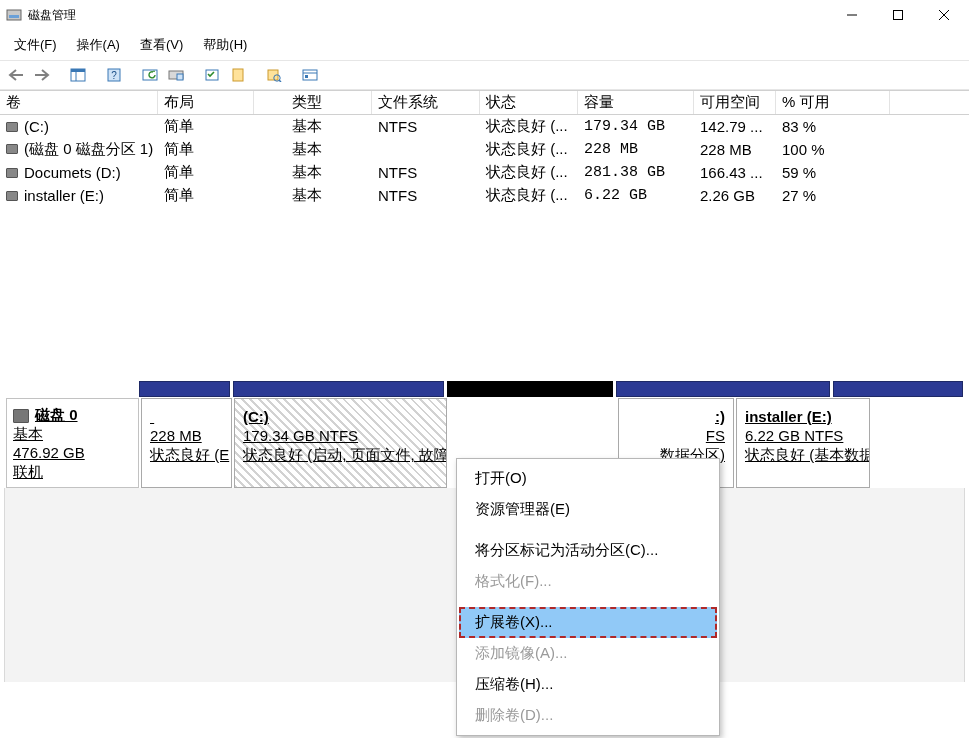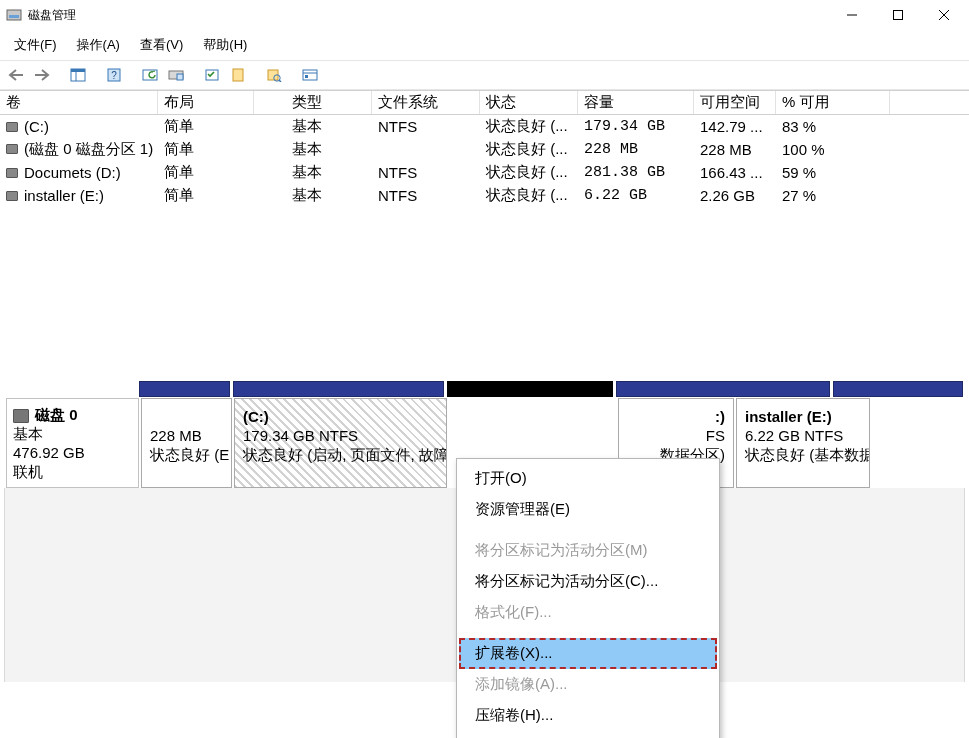--- a/index.html
+++ b/index.html
@@ -42,21 +42,21 @@
 .c8 { width: 114px; }
 
 
 .bottom { margin-top: 174px; }
 .strip { display: flex; height: 16px; margin: 0 6px 1px 6px; }
 .strip .s1 { width: 133px; }
 .strip .sblue { background: #2c3a94; border: 1px solid #1e2966; }
 .strip .sblack { background: #000; }
 .strip .sgap { width: 3px; background: #fff; }
 
-.diskpanel { display: flex; margin: 0 6px; }
+.diskpanel { display: flex; margin: 0 6px; text-decoration: underline; }
 .diskinfo { width: 133px; min-height: 82px; padding: 6px 6px 6px 6px; border: 1px solid #c2c2c2; background: #fff; font-size: 15px; line-height: 19px; }
 .diskinfo .diskname { font-weight: 700; }
 .diskinfo .diskicon { width: 16px; height: 14px; display: inline-block; margin-right: 6px; vertical-align: middle; background: #777; border: 1px solid #555; border-radius: 1px; }
 
 .partwrap { display: flex; flex: 1 1 auto; }
 .part { border: 1px solid #a9a9a9; padding: 8px 8px 6px 8px; font-size: 15px; line-height: 19px; margin-left: 2px; background: #fff; overflow: hidden; white-space: nowrap; }
 .part .pname { font-weight: 700; }
 .part.hatched { background-image: repeating-linear-gradient(45deg,#d2d2d2 0,#d2d2d2 2px,#fff 2px,#fff 6px); }
 
 
@@ -273,21 +273,20 @@
       </div>
     </div>
   </div>
   <div class="belowgrey"></div>
 </div>
 
 <div class="ctxmenu">
   <div class="ctxitem">打开(O)</div>
   <div class="ctxitem">资源管理器(E)</div>
   <div style="height:10px"></div>
-  <div class="ctxitem disabled">将分区标记为活动分区(M)</div>
   <div class="ctxitem">将分区标记为活动分区(C)...</div>
   <div class="ctxitem disabled">格式化(F)...</div>
   <div style="height:10px"></div>
   <div class="ctxitem sel">扩展卷(X)...</div>
   <div class="ctxitem disabled">添加镜像(A)...</div>
   <div class="ctxitem">压缩卷(H)...</div>
   <div class="ctxitem disabled">删除卷(D)...</div>
 </div>
 
 </body></html>

